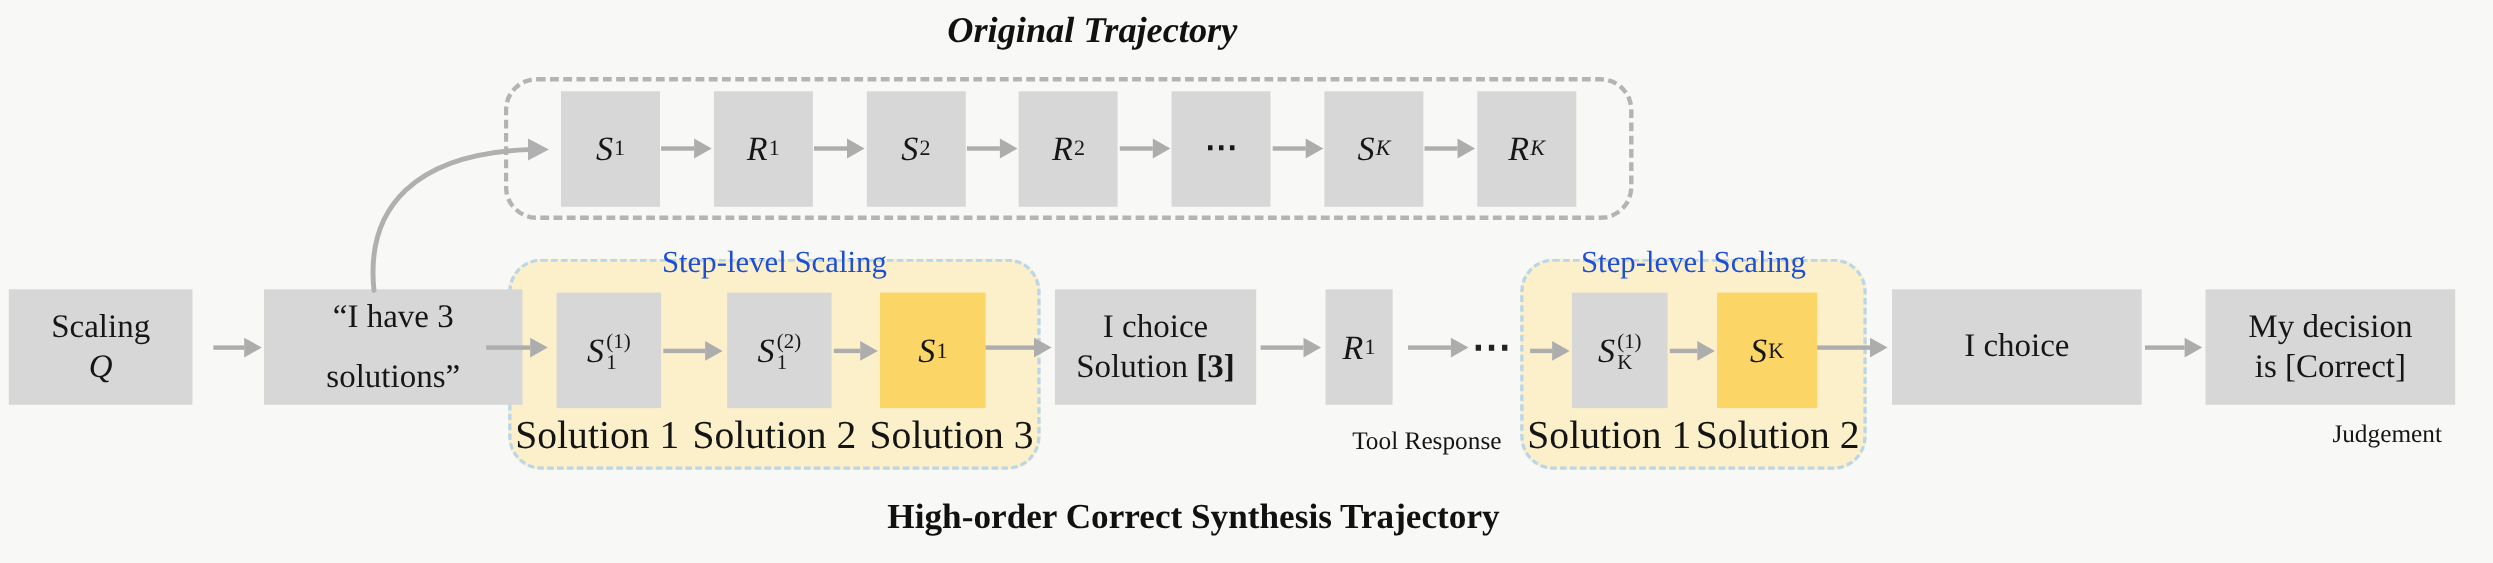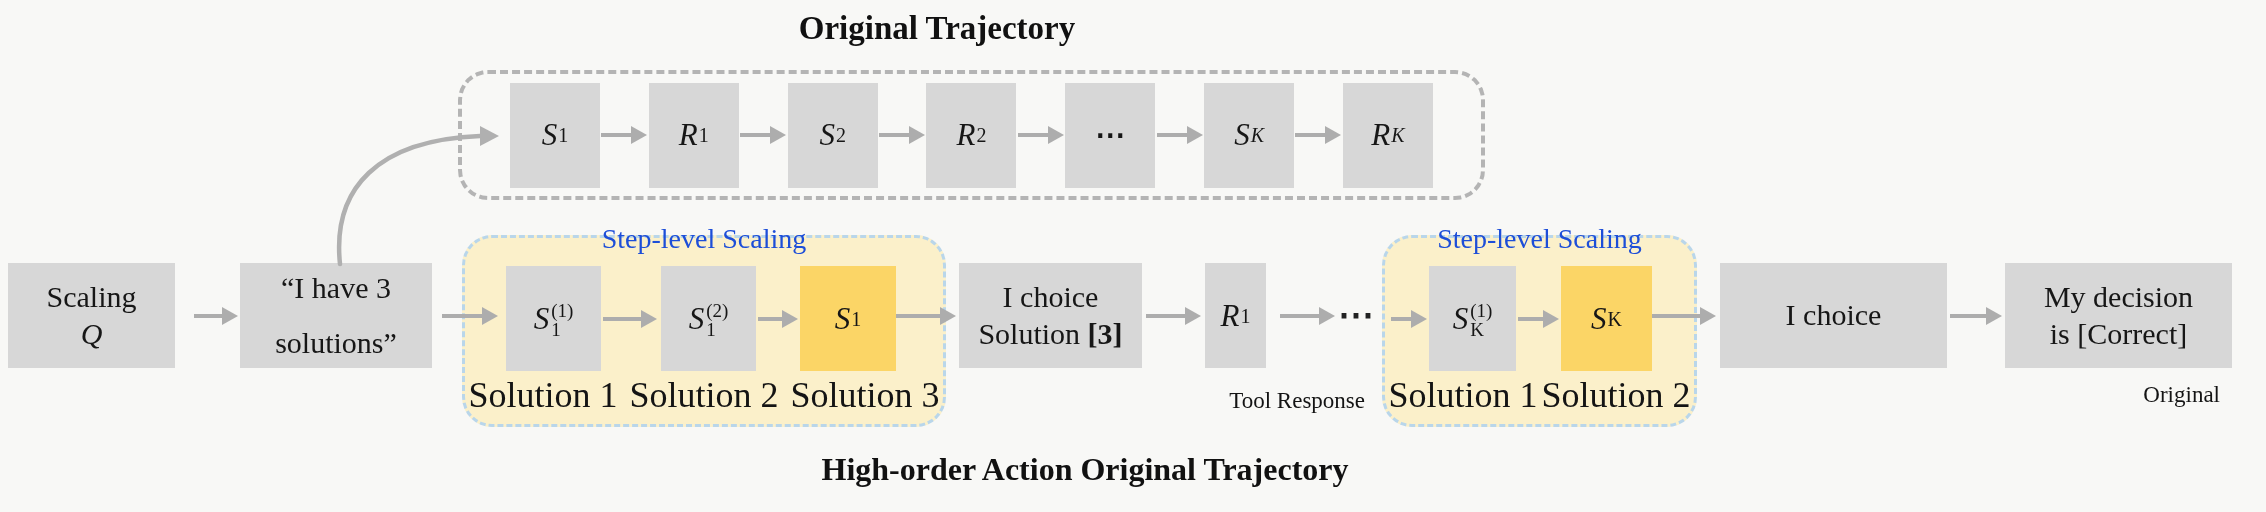--- a/index.html
+++ b/index.html
@@ -67,21 +67,21 @@
   .sub-label { position:absolute; font-size:23px; text-align:right; color:#141414; }
   .bold-part { font-weight:bold; }
   .italic { font-style:italic; }
   .curve-arrow { position:absolute; left:326px; top:116px; z-index:5; }
 </style>
 </head>
 <body>
 
 <div class="canvas">
 
-  <div class="big-title" style="left:537px;top:10px;width:800px;">Original Trajectory</div>
+  <div class="big-title" style="left:593px;top:10px;width:800px;font-style:italic;">Original Trajectory</div>
 
   <div class="top-container">
     <div class="gbox">
       <span class="math">
           <span class="mb">S</span>
           <sub>1</sub>
         </span>
     </div>
     <div class="arr-inline">
         <span class="shaft"></span>
@@ -150,21 +150,21 @@
   <div class="gbox" style="left:8px;top:263px;width:167px;">
     <span>Scaling</span>
     <span class="italic">Q</span>
   </div>
 
   <div class="arr" style="left:194px;top:306px;width:44px;">
       <span class="shaft"></span>
       <span class="head"></span>
     </div>
 
-  <div class="gbox" style="left:240px;top:263px;width:192px;gap:18px;">
+  <div class="gbox" style="left:240px;top:263px;width:235px;gap:18px;">
     <span>“I have 3</span>
     <span>solutions”</span>
   </div>
 
   <div class="arr" style="left:442px;top:306px;width:56px;">
       <span class="shaft"></span>
       <span class="head"></span>
     </div>
 
   <div class="scale-container" style="left:462px;width:484px;">
@@ -285,17 +285,17 @@
       <span class="shaft"></span>
       <span class="head"></span>
     </div>
 
   <div class="gbox" style="left:2005px;top:263px;width:227px;">
     <span>My decision</span>
     <span>is  [Correct]</span>
   </div>
 
   <div class="sub-label" style="left:1145px;top:388px;width:220px;">Tool Response</div>
-  <div class="sub-label" style="left:2020px;top:382px;width:200px;">Original</div>
-
-  <div class="big-title" style="left:485px;top:451px;width:1200px;font-size:32px;">High-order Action Original Trajectory</div>
+  <div class="sub-label" style="left:2020px;top:382px;width:200px;">Judgement</div>
+
+  <div class="big-title" style="left:485px;top:451px;width:1200px;font-size:32px;">High-order Correct Synthesis Trajectory</div>
 
 </div>
 
 </body></html>

